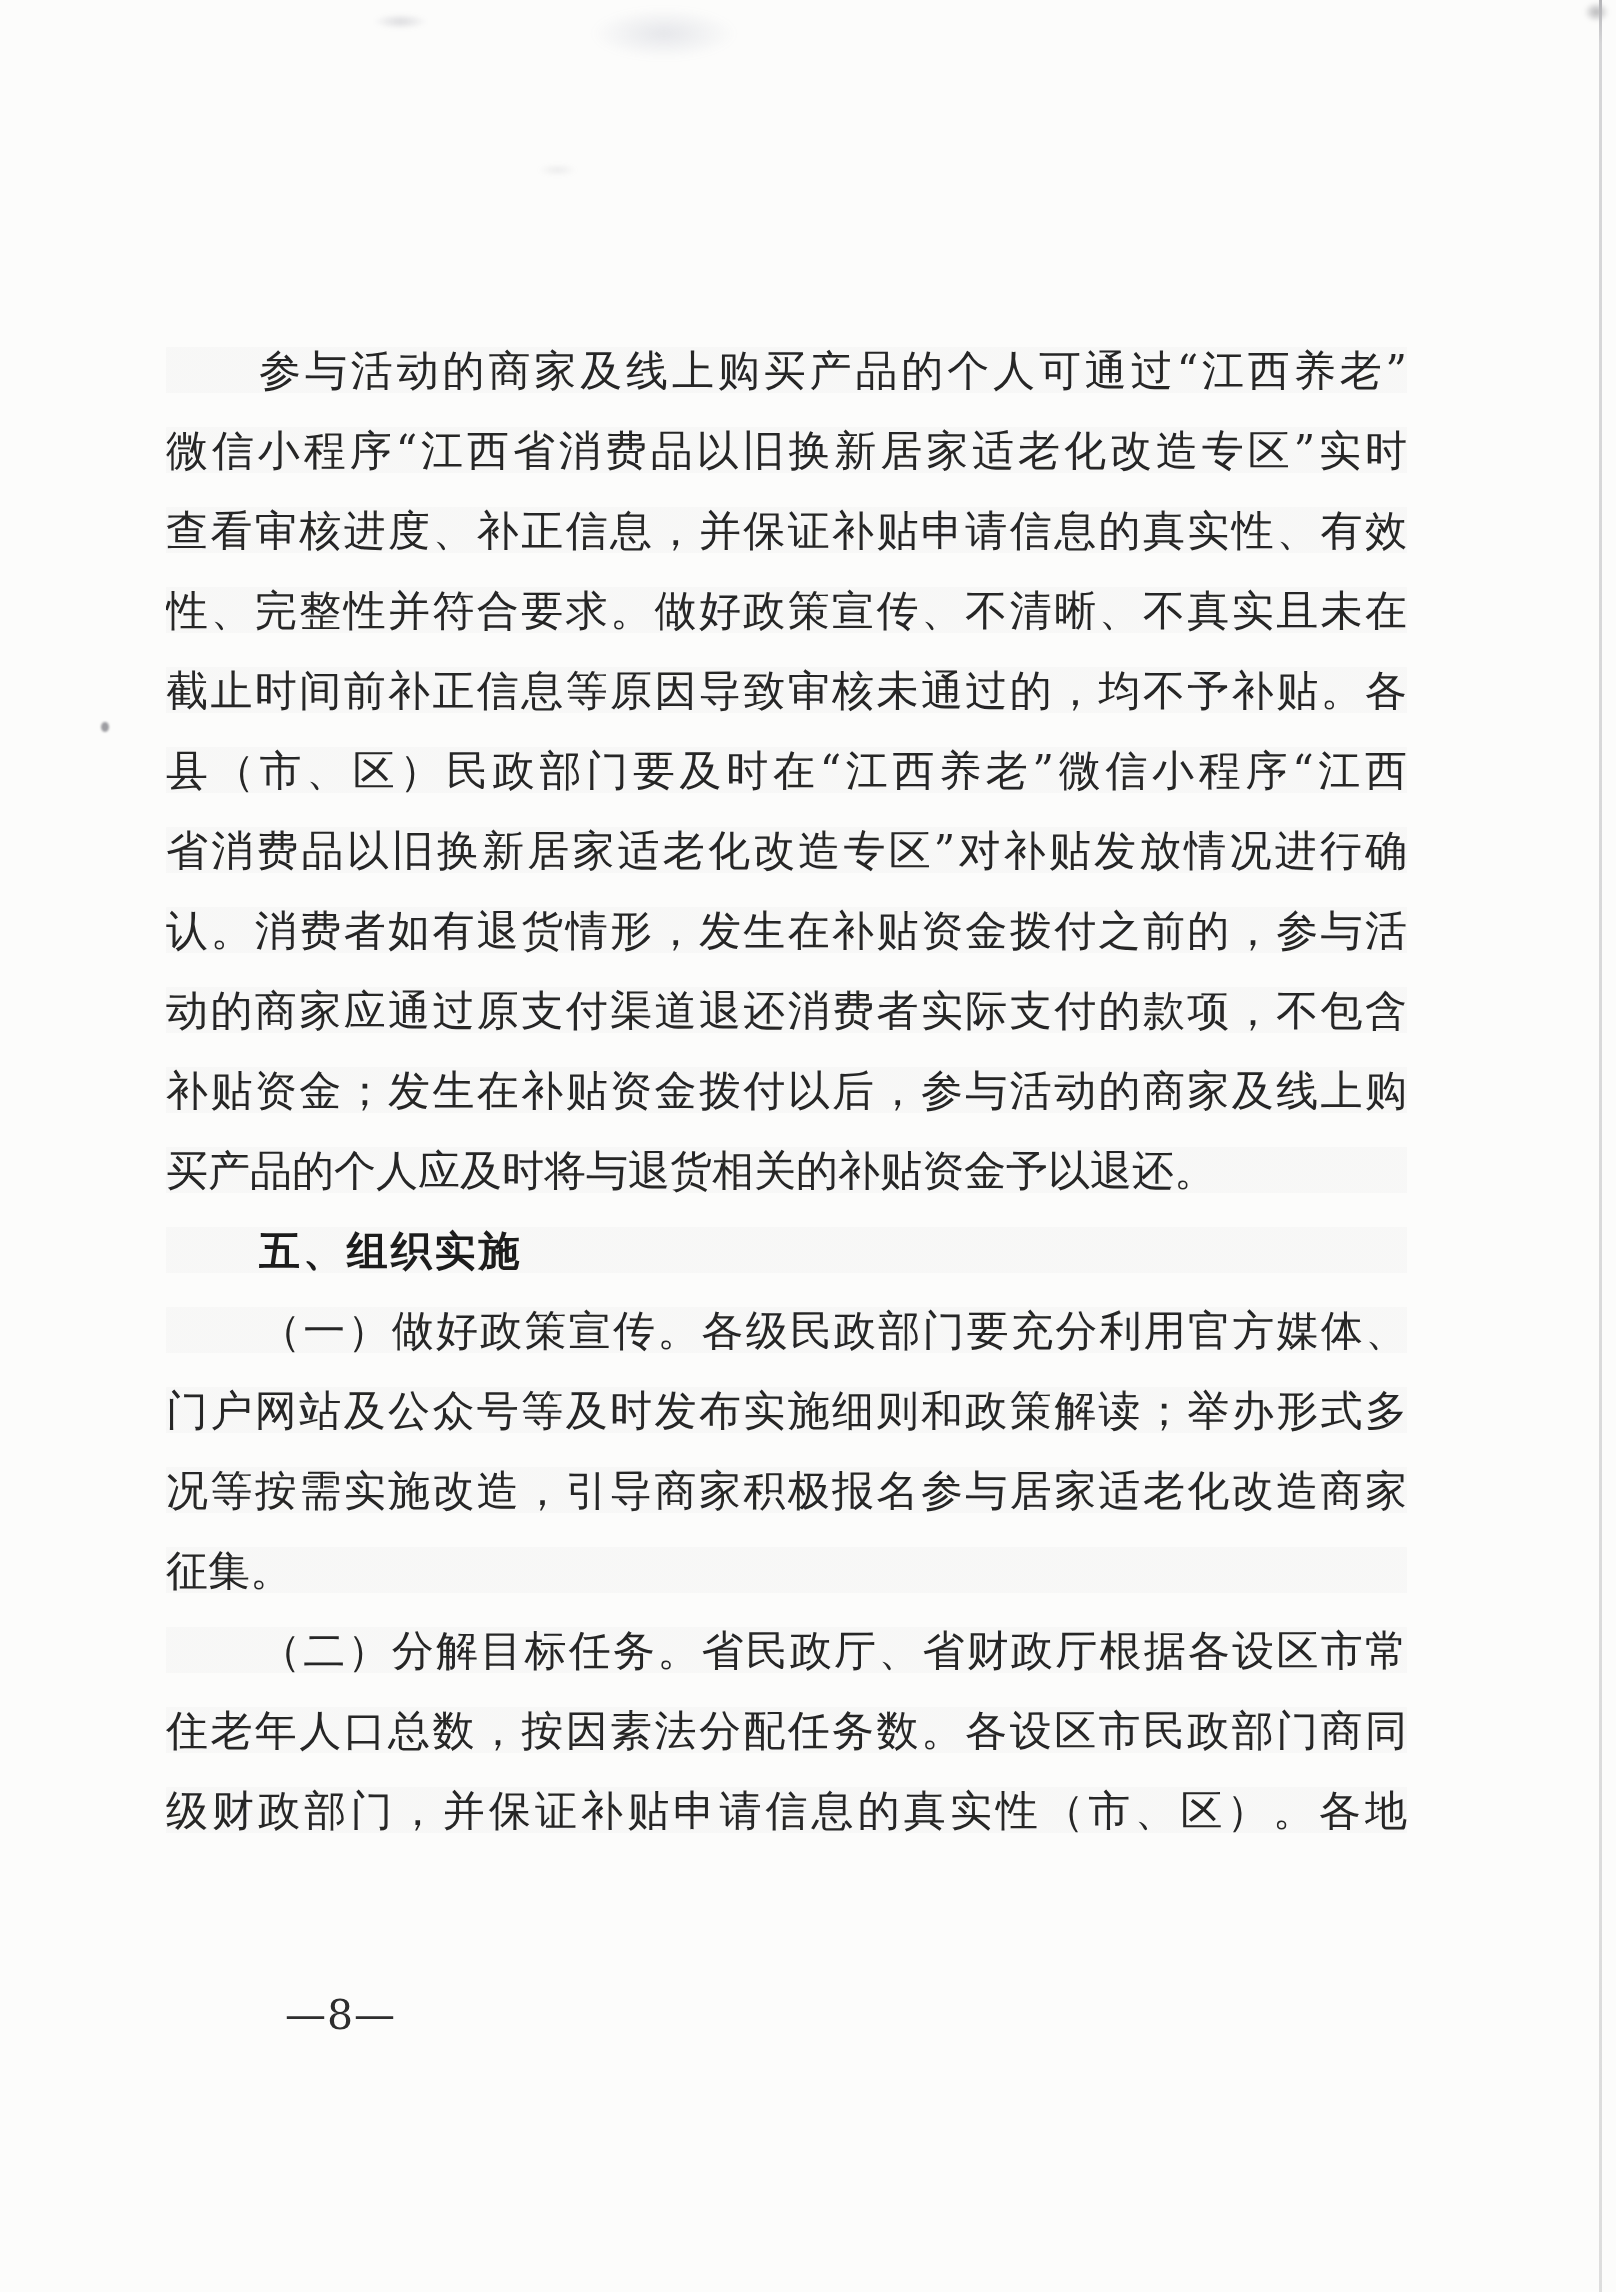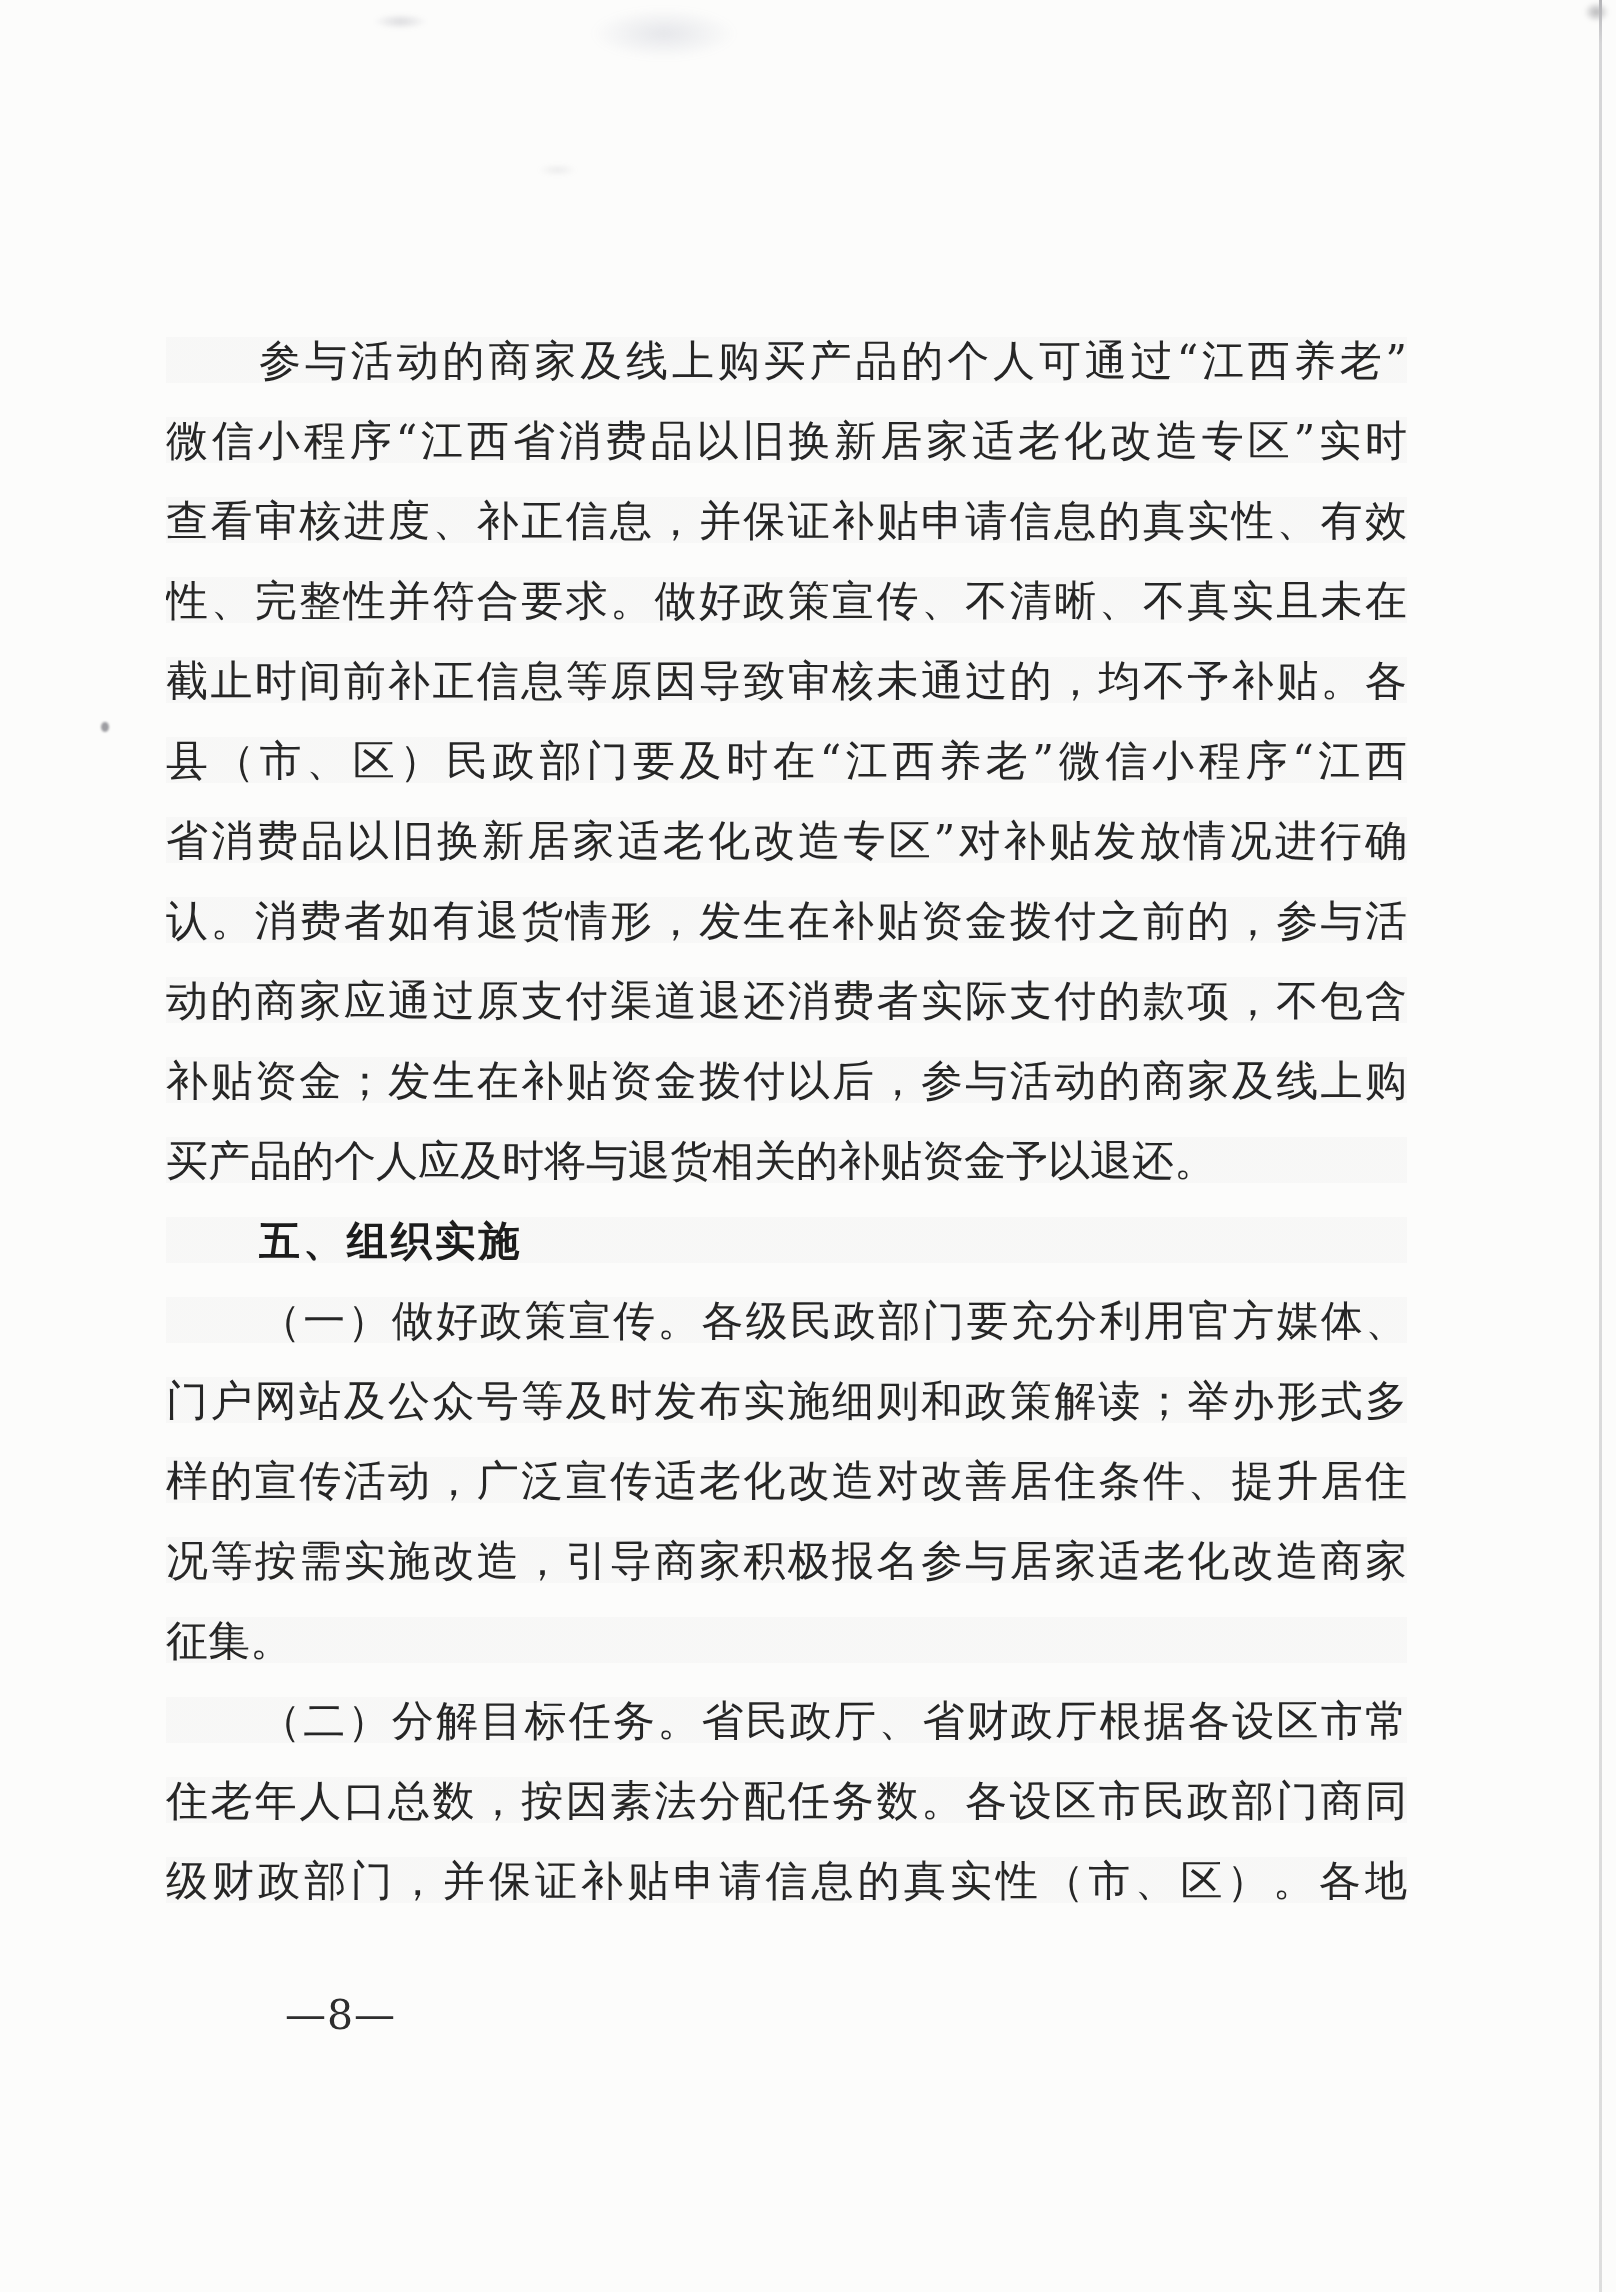--- a/index.html
+++ b/index.html
@@ -10,21 +10,21 @@
     overflow: hidden;
     font-family: "DejaVu Serif", "Liberation Serif", serif;
     color: #262626;
   }
   .page {
     position: absolute; inset: 0;
   }
   
   .textblock {
     position: absolute;
-    left: 166px; top: 321px; width: 1241px;
+    left: 166px; top: 331px; width: 1241px;
     background: repeating-linear-gradient(
       to bottom,
       transparent 0px, transparent 15.6px,
       rgba(120,120,128,0.035) 15.6px, rgba(120,120,128,0.035) 62px,
       transparent 62px, transparent 80px
     );
   }
   .line {
     height: 80px;
     line-height: 80px;
@@ -115,21 +115,20 @@
     <div class="line">省消费品以旧换新居家适老化改造专区”对补贴发放情况进行确</div>
     <div class="line">认。消费者如有退货情形，发生在补贴资金拨付之前的，参与活</div>
     <div class="line">动的商家应通过原支付渠道退还消费者实际支付的款项，不包含</div>
     <div class="line">补贴资金；发生在补贴资金拨付以后，参与活动的商家及线上购</div>
     <div class="line end">买产品的个人应及时将与退货相关的补贴资金予以退还。</div>
 
     <div class="line heading indent">五、组织实施</div>
 
     <div class="line indent">（一）做好政策宣传。各级民政部门要充分利用官方媒体、</div>
     <div class="line">门户网站及公众号等及时发布实施细则和政策解读；举办形式多</div>
-    <div class="line">样的宣传活动，广泛宣传适老化改造对改善居住条件、提升居住</div>
     <div class="line">况等按需实施改造，引导商家积极报名参与居家适老化改造商家</div>
     <div class="line end">征集。</div>
 
     <div class="line indent">（二）分解目标任务。省民政厅、省财政厅根据各设区市常</div>
     <div class="line">住老年人口总数，按因素法分配任务数。各设区市民政部门商同</div>
     <div class="line">级财政部门，并保证补贴申请信息的真实性（市、区）。各地</div>
 
   </div>
 
   <div class="pagenum">—8—</div>

